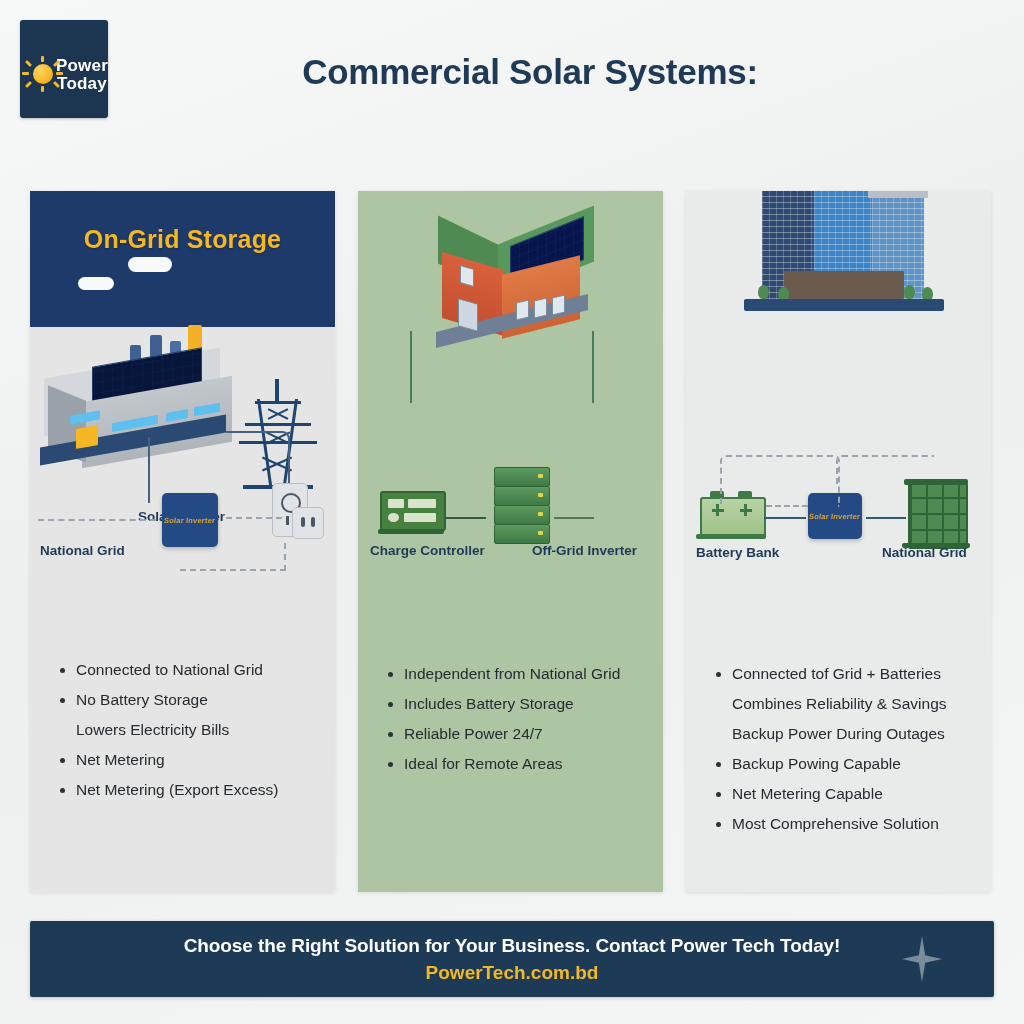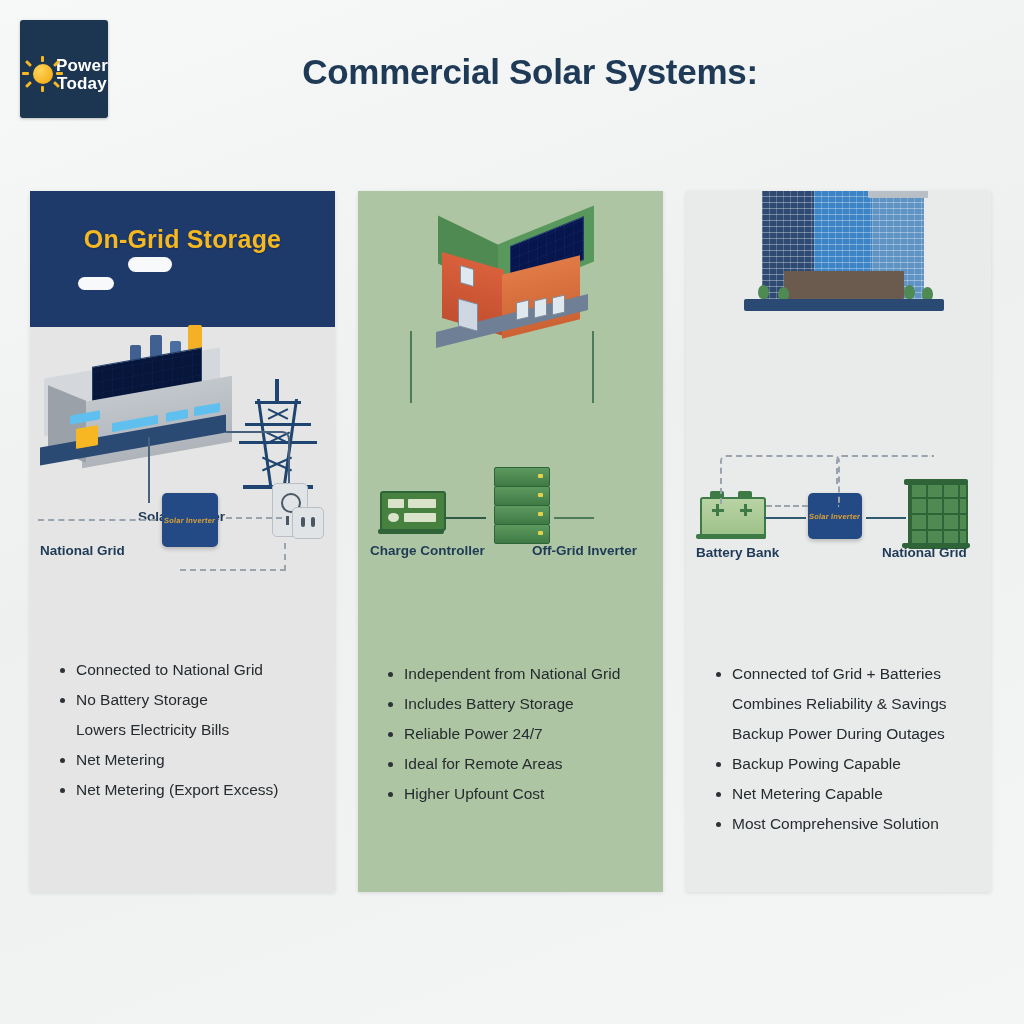--- a/index.html
+++ b/index.html
@@ -337,21 +337,20 @@
 
         <div class="device-label" style="left:12px;top:-16px;">Charge Controller</div>
         <div class="device-label" style="left:174px;top:-16px;">Off-Grid Inverter</div>
       </div>
 
       <div class="bullets" style="top:424px;">
         <div class="bul dot">Independent from National Grid</div>
         <div class="bul dot">Includes Battery Storage</div>
         <div class="bul dot">Reliable Power 24/7</div>
         <div class="bul dot">Ideal for Remote Areas</div>
-        <div class="bul dot">Higher Upfount Cost</div>
       </div>
     </div>
 
     <div class="col" id="col-2">
 
       <div class="illus">
         <div class="city" style="top:-78px;">
           <div class="bld bld-grid" style="left:18px;top:62px;width:52px;height:124px;background-color:#2e4a72;"></div>
           <div class="bld" style="left:14px;top:56px;width:60px;height:8px;background:#9aa3ae;"></div>
           <div class="bld bld-grid" style="left:70px;top:26px;width:58px;height:160px;background-color:#3d84c6;"></div>
@@ -402,14 +401,19 @@
         <div class="bul dot">Connected tof Grid + Batteries</div>
         <div class="bul">Combines Reliability &amp; Savings</div>
         <div class="bul">Backup Power During Outages</div>
         <div class="bul dot">Backup Powing Capable</div>
         <div class="bul dot">Net Metering Capable</div>
         <div class="bul dot">Most Comprehensive Solution</div>
       </div>
     </div>
   </div>
 
+  <div class="footer">
+    <div class="footer-cta">Choose the Right Solution for Your Business. Contact Power Tech Today!</div>
+    <div class="footer-url">PowerTech.com.bd</div>
+    <div class="sparkle"></div>
+  </div>
 
 </div>
 
 </body></html>

